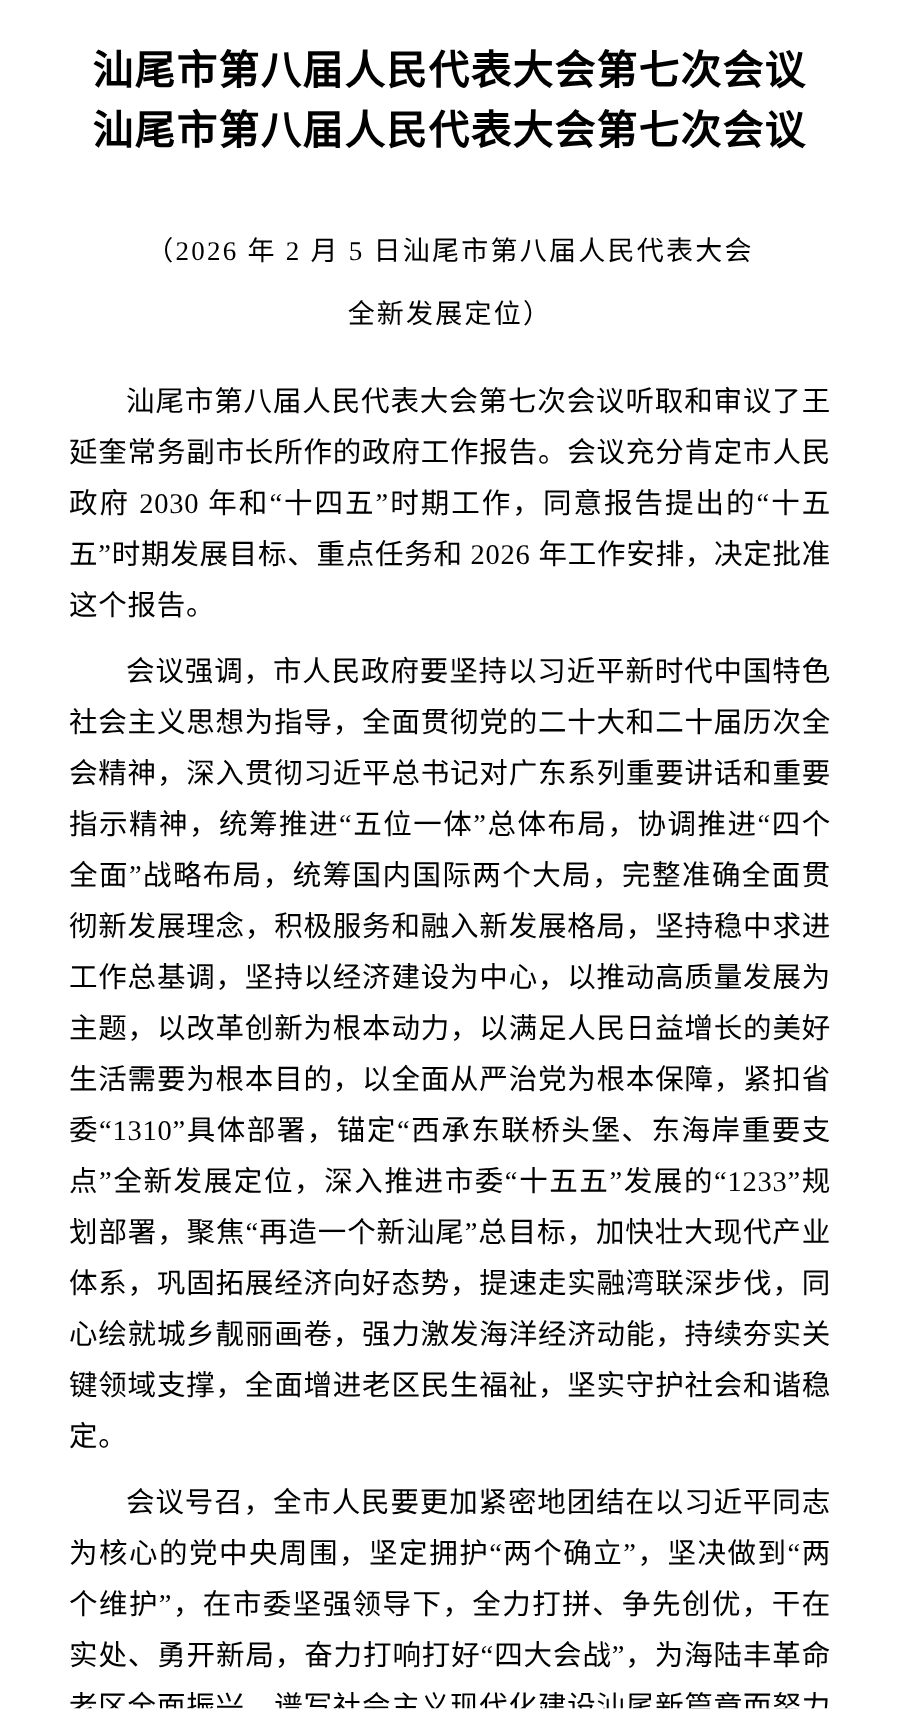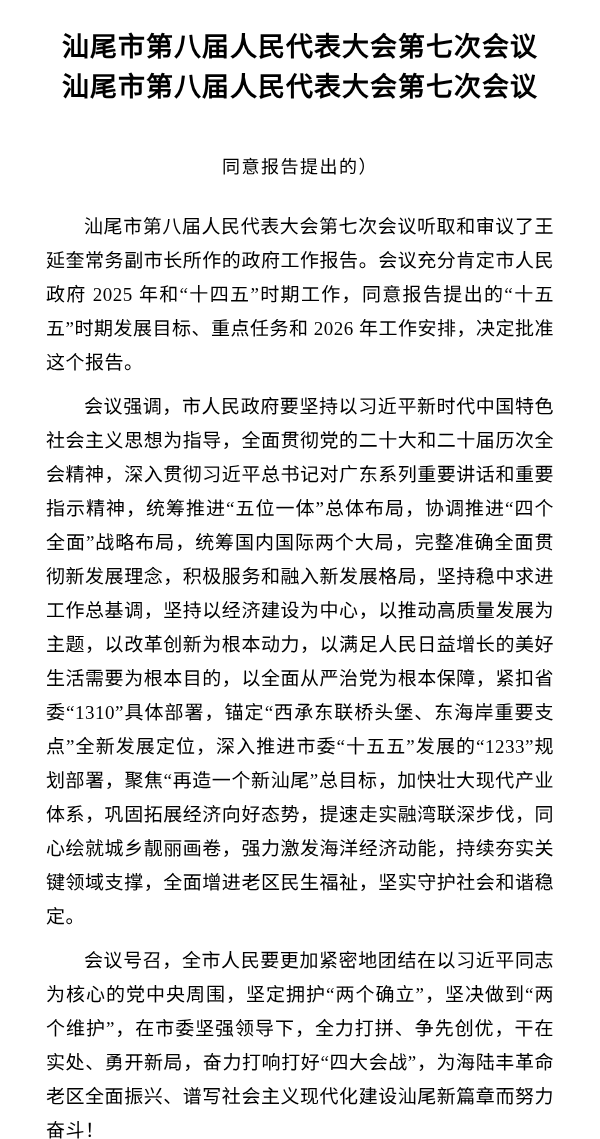--- a/index.html
+++ b/index.html
@@ -60,22 +60,23 @@
 <body>
 
 <div class="page">
 
   <h1 class="doc-title">
     <span class="title-line">汕尾市第八届人民代表大会第七次会议</span>
     <span class="title-line">汕尾市第八届人民代表大会第七次会议</span>
   </h1>
 
   <div class="doc-subtitle">
-    <span class="subtitle-line">同意报告提出的）</span>
+    <span class="subtitle-line">（2026 年 2 月 5 日汕尾市第八届人民代表大会</span>
+    <span class="subtitle-line">全新发展定位）</span>
   </div>
 
   <div class="doc-body">
-    <p class="para">汕尾市第八届人民代表大会第七次会议听取和审议了王延奎常务副市长所作的政府工作报告。会议充分肯定市人民政府 2025 年和“十四五”时期工作，同意报告提出的“十五五”时期发展目标、重点任务和 2026 年工作安排，决定批准这个报告。</p>
+    <p class="para">汕尾市第八届人民代表大会第七次会议听取和审议了王延奎常务副市长所作的政府工作报告。会议充分肯定市人民政府 2030 年和“十四五”时期工作，同意报告提出的“十五五”时期发展目标、重点任务和 2026 年工作安排，决定批准这个报告。</p>
     <p class="para">会议强调，市人民政府要坚持以习近平新时代中国特色社会主义思想为指导，全面贯彻党的二十大和二十届历次全会精神，深入贯彻习近平总书记对广东系列重要讲话和重要指示精神，统筹推进“五位一体”总体布局，协调推进“四个全面”战略布局，统筹国内国际两个大局，完整准确全面贯彻新发展理念，积极服务和融入新发展格局，坚持稳中求进工作总基调，坚持以经济建设为中心，以推动高质量发展为主题，以改革创新为根本动力，以满足人民日益增长的美好生活需要为根本目的，以全面从严治党为根本保障，紧扣省委“1310”具体部署，锚定“西承东联桥头堡、东海岸重要支点”全新发展定位，深入推进市委“十五五”发展的“1233”规划部署，聚焦“再造一个新汕尾”总目标，加快壮大现代产业体系，巩固拓展经济向好态势，提速走实融湾联深步伐，同心绘就城乡靓丽画卷，强力激发海洋经济动能，持续夯实关键领域支撑，全面增进老区民生福祉，坚实守护社会和谐稳定。</p>
     <p class="para">会议号召，全市人民要更加紧密地团结在以习近平同志为核心的党中央周围，坚定拥护“两个确立”，坚决做到“两个维护”，在市委坚强领导下，全力打拼、争先创优，干在实处、勇开新局，奋力打响打好“四大会战”，为海陆丰革命老区全面振兴、谱写社会主义现代化建设汕尾新篇章而努力奋斗！</p>
   </div>
 
 </div>
 
 </body></html>

